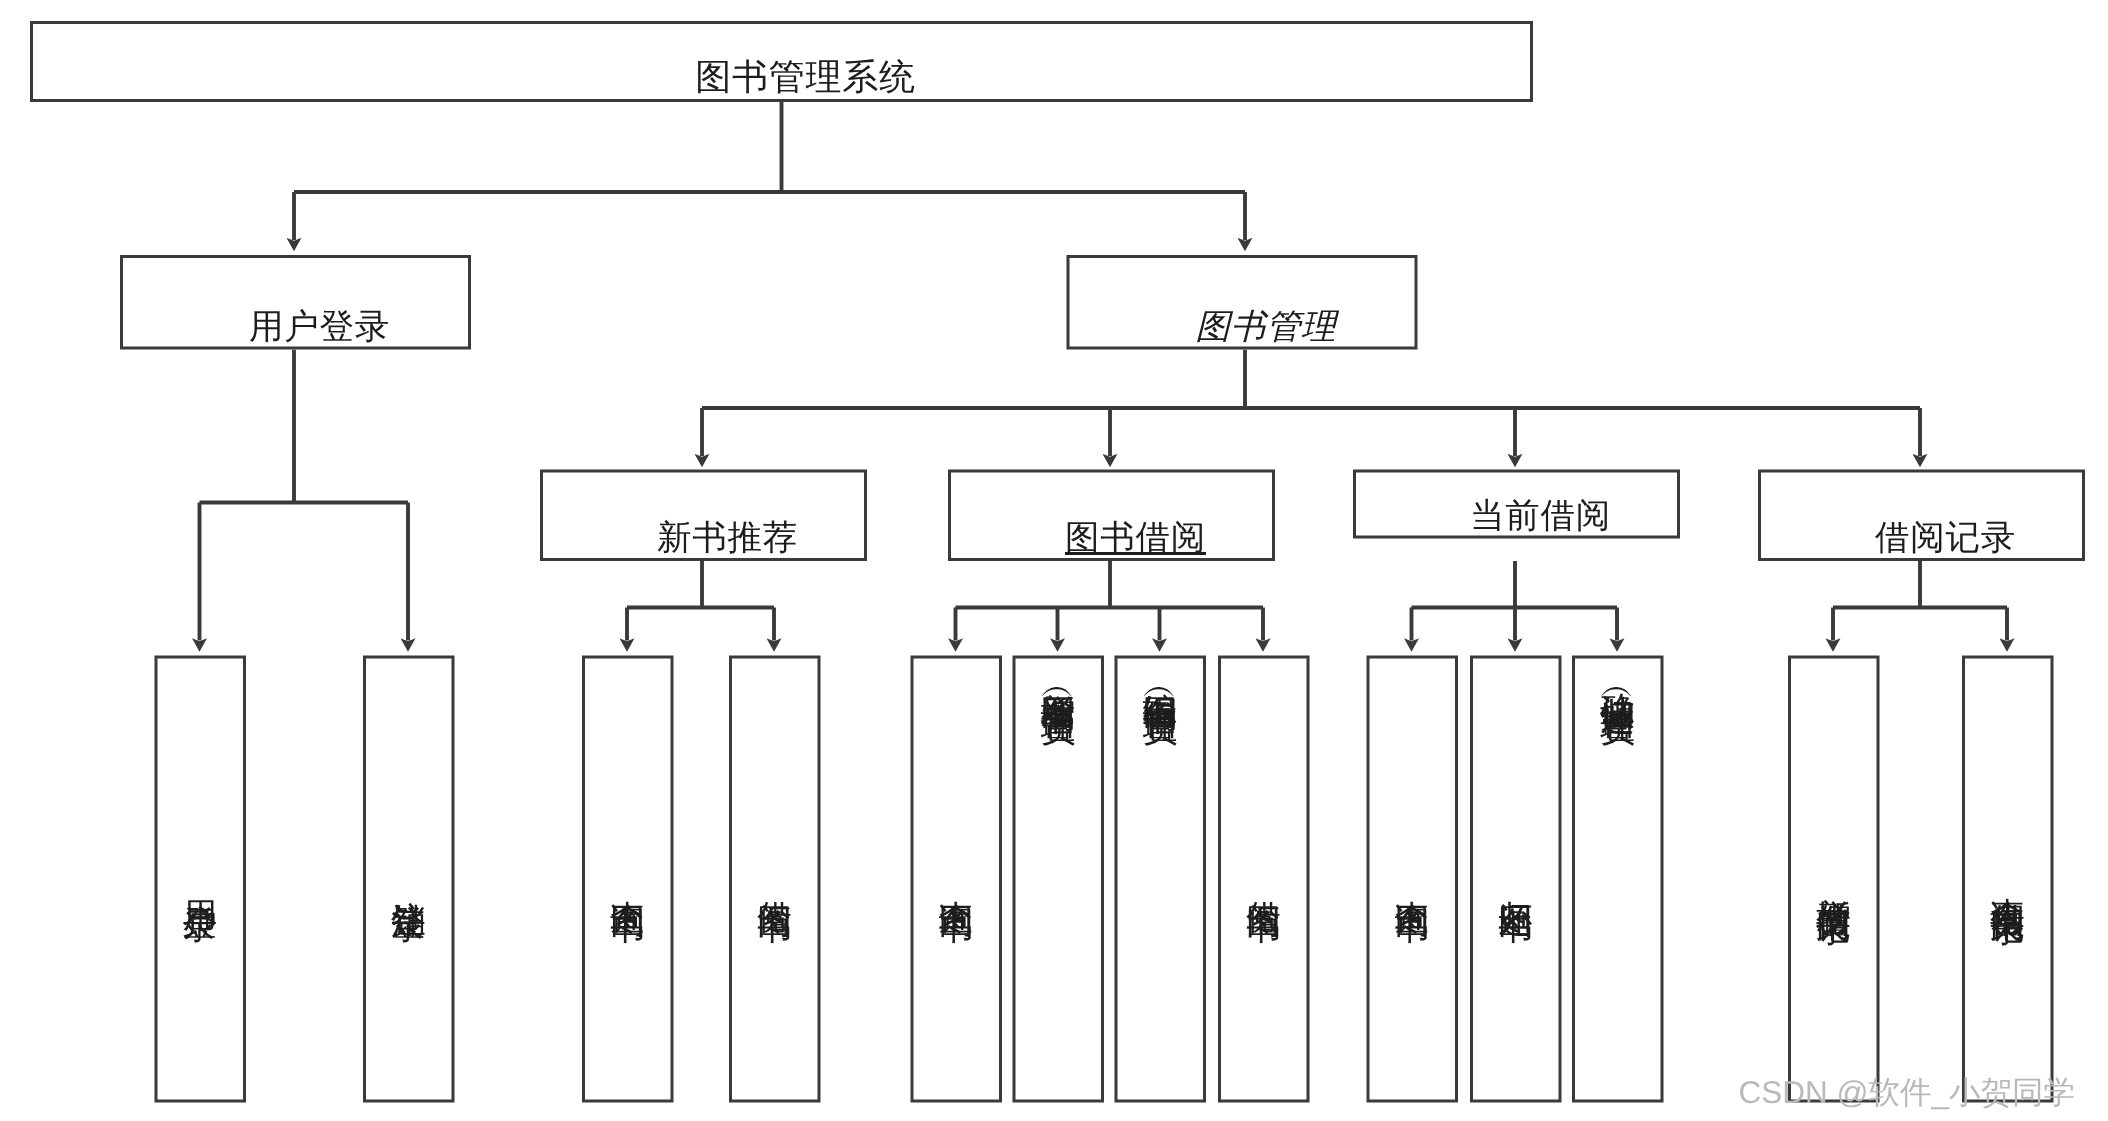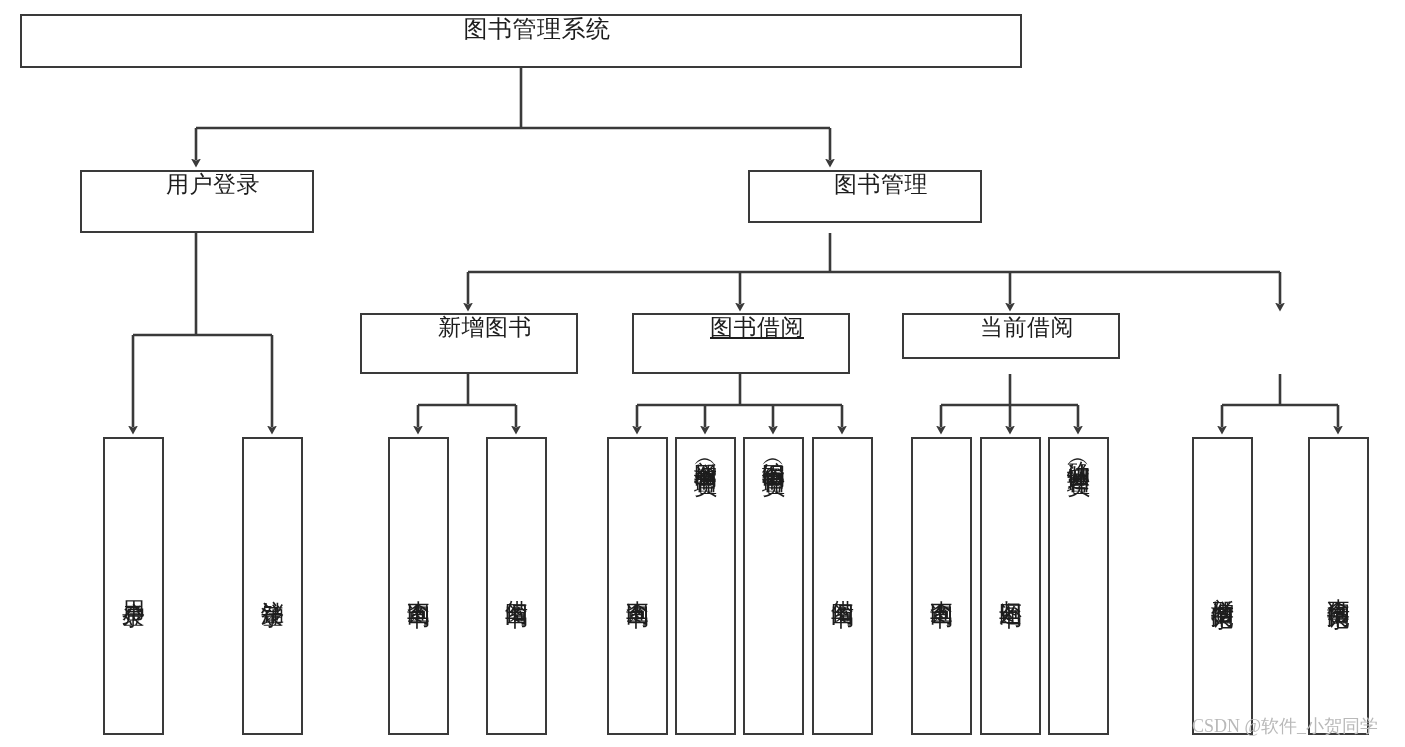--- a/index.html
+++ b/index.html
@@ -25,21 +25,21 @@
     width: 1405px;
     height: 747px;
     pointer-events: none;
   }
   .node {
     position: absolute;
     box-sizing: border-box;
     background: #ffffff;
     border: 2px solid #3a3a3a;
     display: flex;
-    align-items: flex-start;
+    align-items: flex-end;
     justify-content: center;
     color: #1d1d1d;
     padding-left: 32px;
   }
   .node .label {
     display: block;
     text-align: center;
     line-height: 1.12;
     white-space: nowrap;
   }
@@ -59,27 +59,26 @@
     line-height: 1.08;
     letter-spacing: 2px;
     height: auto;
     max-height: 100%;
   }
   .node.root .label {
     font-size: 24px;
   }
   #watermark {
     position: absolute;
-    left: 1192px;
+    left: 1159px;
     top: 714px;
-    font-size: 18px;
+    font-size: 21px;
     color: #b9b9b9;
     white-space: nowrap;
     user-select: none;
-    font-family: Liberation Serif, serif;
   }
 </style>
 </head>
 <body>
 
 <div id="diagram-root">
 
   <svg id="edge-layer" viewBox="0 0 1405 747" xmlns="http://www.w3.org/2000/svg">
     <defs>
       <marker id="arrowhead" markerWidth="9" markerHeight="10" refX="1.5" refY="5" orient="auto" markerUnits="userSpaceOnUse">
@@ -130,33 +129,36 @@
     </g>
   </svg>
 
   <div class="node horiz root" style="left:20px; top:14px; width:1002px; height:54px;">
     <span class="label">图书管理系统</span>
   </div>
 
   <div class="node horiz" style="left:80px; top:170px; width:234px; height:63px;">
     <span class="label">用户登录</span>
   </div>
-  <div class="node horiz" style="left:748px; top:170px; width:234px; height:53px;">
+  <div class="node horiz" style="left:711px; top:170px; width:234px; height:63px;font-style:italic;">
     <span class="label">图书管理</span>
   </div>
 
   <div class="node horiz" style="left:360px; top:313px; width:218px; height:61px;">
-    <span class="label">新增图书</span>
+    <span class="label">新书推荐</span>
   </div>
   <div class="node horiz" style="left:632px; top:313px; width:218px; height:61px;text-decoration:underline;">
     <span class="label">图书借阅</span>
   </div>
   <div class="node horiz" style="left:902px; top:313px; width:218px; height:46px;">
     <span class="label">当前借阅</span>
   </div>
+  <div class="node horiz" style="left:1172px; top:313px; width:218px; height:61px;">
+    <span class="label">借阅记录</span>
+  </div>
 
   <div class="node vert" style="left:103px; top:437px; width:61px; height:298px; align-items:center;">
     <span class="label">用户登录</span>
   </div>
   <div class="node vert" style="left:242px; top:437px; width:61px; height:298px; align-items:center;">
     <span class="label">注销登录</span>
   </div>
 
   <div class="node vert" style="left:388px; top:437px; width:61px; height:298px; align-items:center;">
     <span class="label">查询图书</span>

